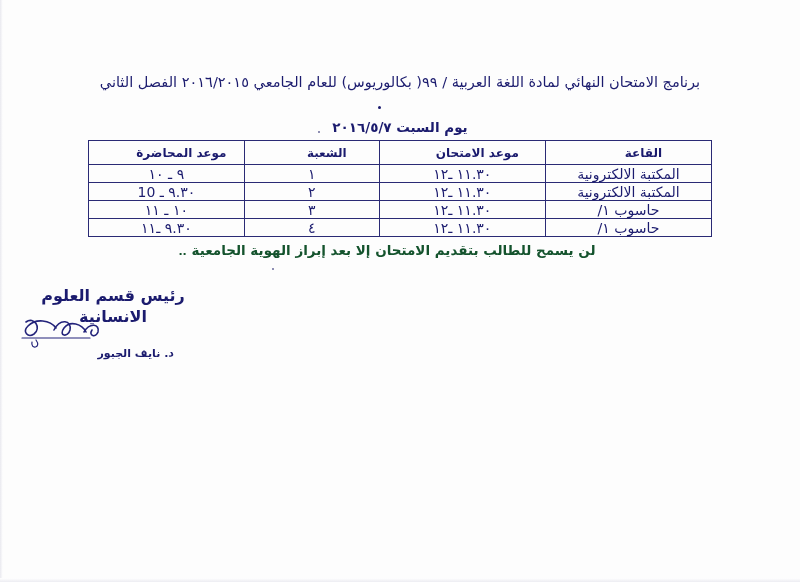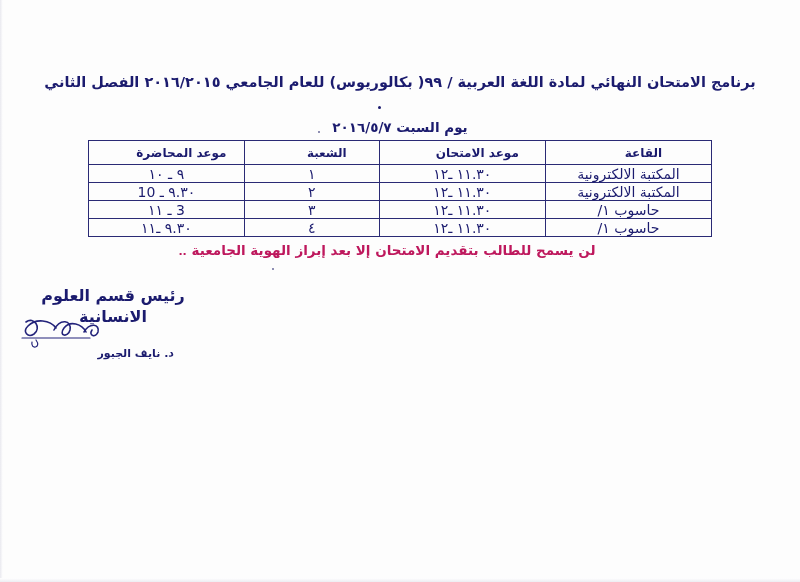--- a/index.html
+++ b/index.html
@@ -23,21 +23,21 @@
     background: #fdfdfd;
   }
   .doc-title {
     position: absolute;
     top: 74px;
     left: 0;
     width: 800px;
     text-align: center;
     direction: rtl;
     font-size: 14.5px;
-    font-weight: bold;
+    font-weight: normal;
     color: #1b1b6e;
     letter-spacing: 0px;
     white-space: nowrap;
   }
   .doc-subtitle {
     position: absolute;
     top: 119px;
     left: 0;
     width: 800px;
     text-align: center;
@@ -92,21 +92,21 @@
 
   .notice {
     position: absolute;
     top: 242px;
     left: 0;
     width: 800px;
     text-align: center;
     direction: rtl;
     font-size: 13.5px;
     font-weight: bold;
-    color: #be185d;
+    color: #14532d;
     padding-right: 26px;
     box-sizing: border-box;
   }
   .notice .tail {
     font-size: 11px;
     letter-spacing: 1px;
   }
   .signature-block {
     position: absolute;
     top: 286px;
@@ -201,21 +201,21 @@
       <tr>
         <td>المكتبة الالكترونية</td>
         <td>١١.٣٠ ـ١٢</td>
         <td>٢</td>
         <td>٩.٣٠ ـ 10</td>
       </tr>
       <tr>
         <td>حاسوب ١/</td>
         <td>١١.٣٠ ـ١٢</td>
         <td>٣</td>
-        <td>3 ـ ١١</td>
+        <td>١٠ ـ ١١</td>
       </tr>
       <tr>
         <td>حاسوب ١/</td>
         <td>١١.٣٠ ـ١٢</td>
         <td>٤</td>
         <td>٩.٣٠ ـ١١</td>
       </tr>
     </tbody>
   </table>
 

